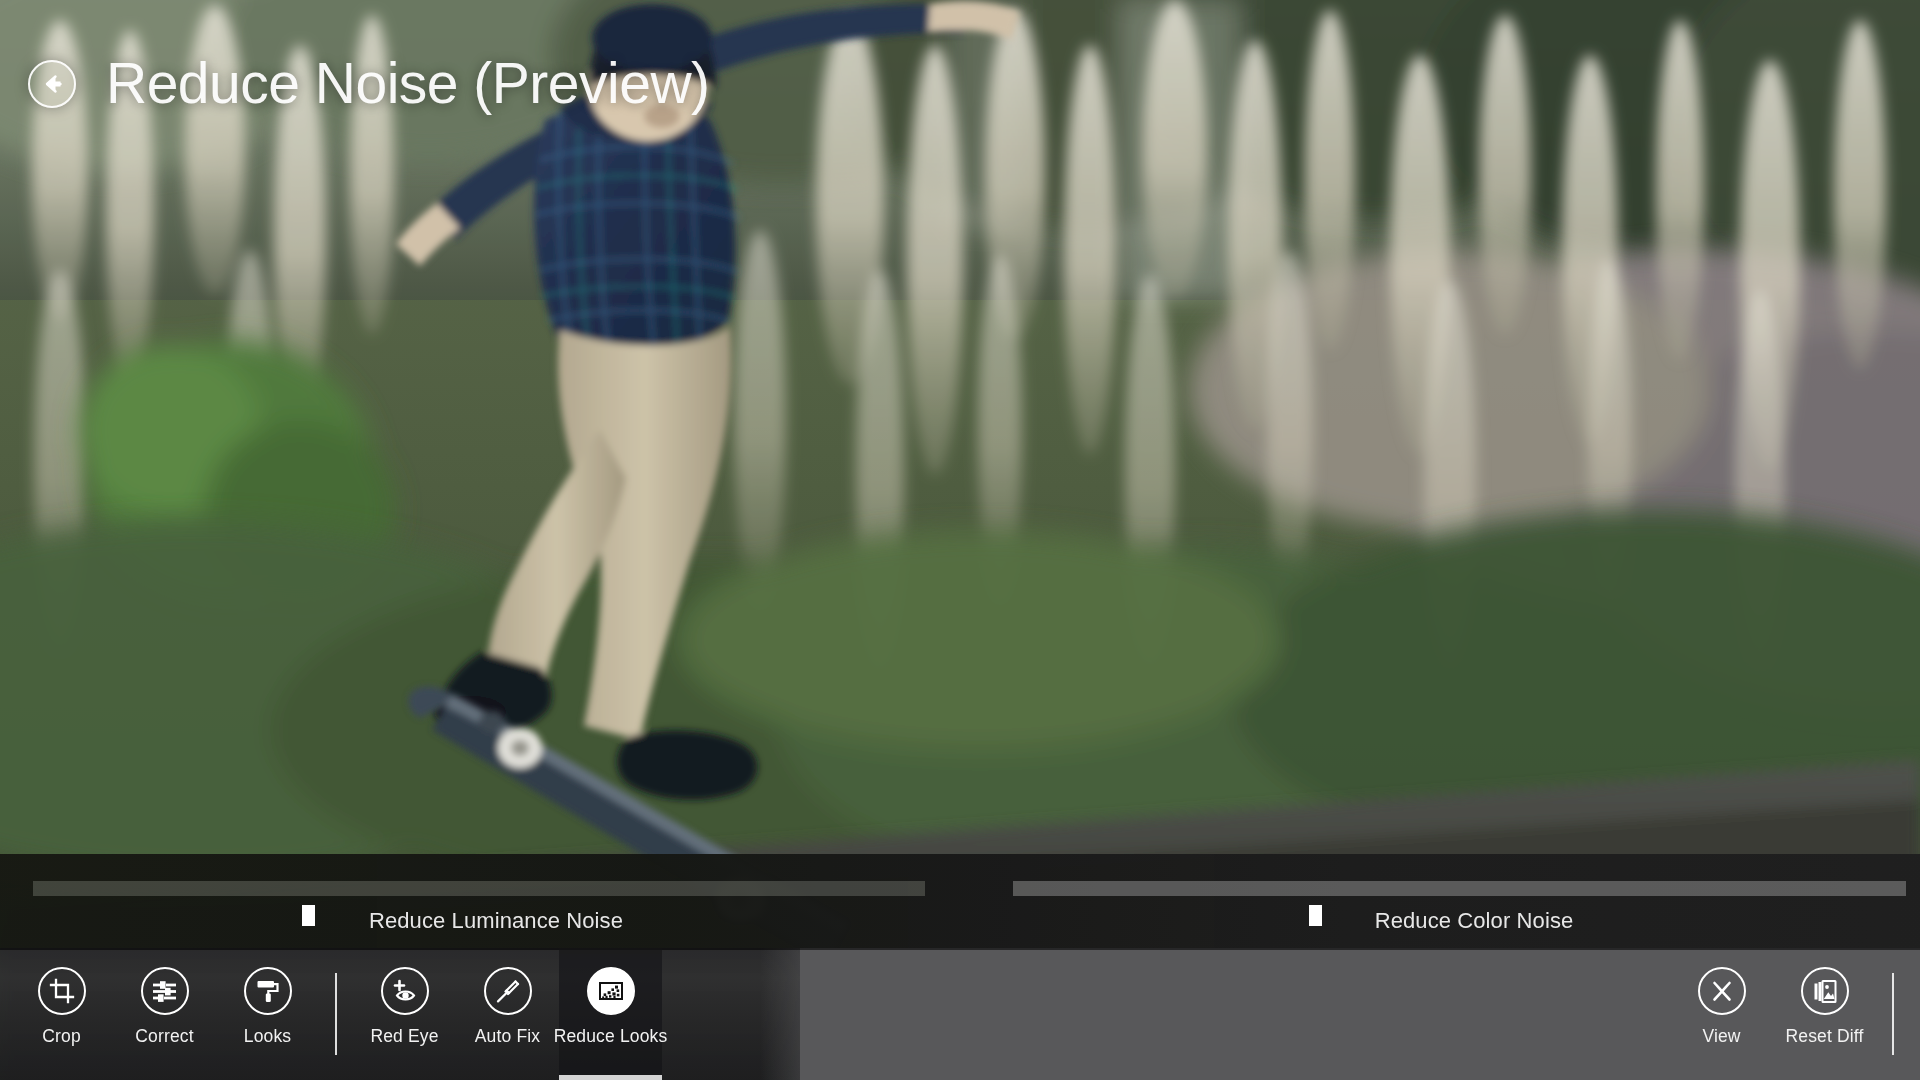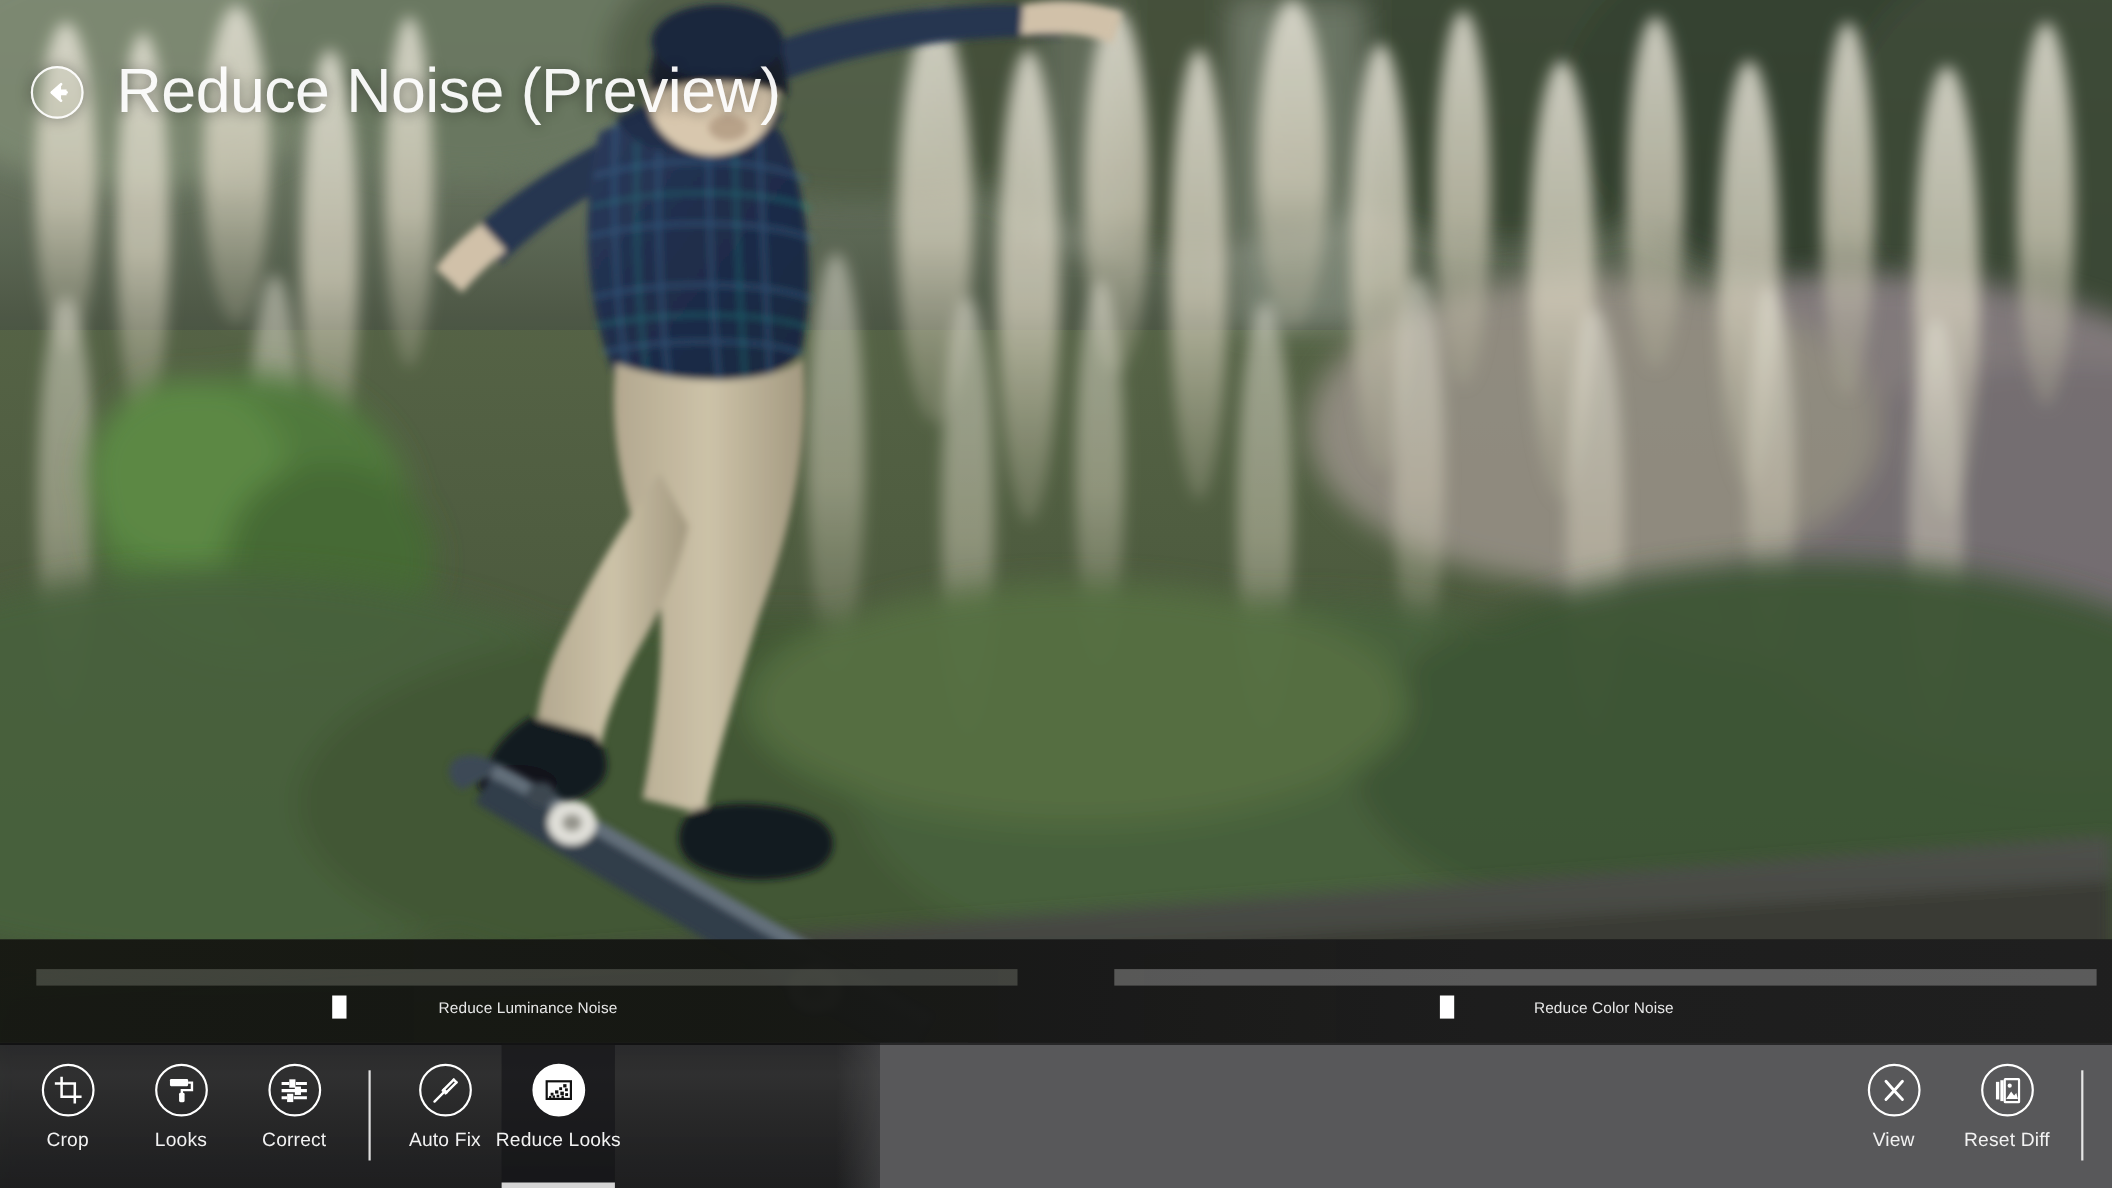--- a/index.html
+++ b/index.html
@@ -113,25 +113,26 @@
     height: 21px;
     background: #ffffff;
     cursor: grab;
   }
   .slider-label {
     position: absolute;
     top: 54px;
     left: 0;
     width: 100%;
     text-align: center;
-    font-size: 14px;
+    font-size: 22px;
     font-weight: 400;
     color: rgba(242,242,242,0.95);
     letter-spacing: 0.1px;
     font-family: "Liberation Sans", sans-serif;
+    padding-left: 16px;
   }
 
   
   .app-bar {
     position: absolute;
     left: 0;
     top: 948px;
     width: 1920px;
     height: 132px;
     z-index: 35;
@@ -492,49 +493,62 @@
               <path d="M7 2 L7 19 L24 19"></path>
               <path d="M2 7 L19 7 L19 24"></path>
             </g>
           </svg>
         </div>
         <div class="cmd-label">Crop</div>
       </div>
 
       <div class="cmd">
         <div class="cmd-ring">
-          <svg width="26" height="26" viewBox="0 0 26 26">
-            <rect x="2.5" y="3" width="16.5" height="6.4" rx="1" fill="#ffffff"></rect>
-            <path d="M19 6.2 L22.5 6.2 L22.5 13 L13.3 13 L13.3 16" fill="none" stroke="#ffffff" stroke-width="2.2"></path>
-            <rect x="10.8" y="15.5" width="5" height="8.5" rx="1.3" fill="#ffffff"></rect>
-          </svg>
-        </div>
-        <div class="cmd-label">Looks</div>
-      </div>
-
-      <div class="cmd">
-        <div class="cmd-ring">
           <svg width="27" height="27" viewBox="0 0 27 27">
             <g stroke="#ffffff" stroke-width="2.8" stroke-linecap="butt">
               <path d="M2 7 L9 7"></path>
                 <path d="M15 7 L25 7"></path>
               <path d="M2 13.5 L25 13.5"></path>
               <path d="M2 20 L7 20"></path>
                 <path d="M13 20 L25 20"></path>
             </g>
             <rect x="9" y="3.2" width="5.6" height="7.6" fill="#ffffff"></rect>
             <rect x="14" y="9.8" width="5.6" height="7.6" fill="#ffffff"></rect>
             <rect x="7" y="16.3" width="5.6" height="7.6" fill="#ffffff"></rect>
           </svg>
         </div>
         <div class="cmd-label">Correct</div>
       </div>
 
+      <div class="cmd">
+        <div class="cmd-ring">
+          <svg width="26" height="26" viewBox="0 0 26 26">
+            <rect x="2.5" y="3" width="16.5" height="6.4" rx="1" fill="#ffffff"></rect>
+            <path d="M19 6.2 L22.5 6.2 L22.5 13 L13.3 13 L13.3 16" fill="none" stroke="#ffffff" stroke-width="2.2"></path>
+            <rect x="10.8" y="15.5" width="5" height="8.5" rx="1.3" fill="#ffffff"></rect>
+          </svg>
+        </div>
+        <div class="cmd-label">Looks</div>
+      </div>
+
       <div class="bar-divider"></div>
 
+      <div class="cmd">
+        <div class="cmd-ring">
+          <svg width="27" height="27" viewBox="0 0 27 27">
+            <g stroke="#ffffff" stroke-width="2.6" stroke-linecap="round">
+              <path d="M8.5 3 L8.5 12"></path>
+                <path d="M4 7.5 L13 7.5"></path>
+            </g>
+            <path d="M6 17.5 C10 12.2 19 12.2 23 17.5 C19 22.8 10 22.8 6 17.5 Z" fill="none" stroke="#ffffff" stroke-width="2.1"></path>
+            <circle cx="14.5" cy="17.5" r="3.2" fill="#ffffff"></circle>
+          </svg>
+        </div>
+        <div class="cmd-label">Red Eye</div>
+      </div>
 
       <div class="cmd">
         <div class="cmd-ring">
           <svg width="27" height="27" viewBox="0 0 27 27">
             <g stroke="#ffffff" stroke-width="2.2" stroke-linecap="round" fill="none">
               <path d="M21.5 3.5 L11.5 13.5"></path>
               <path d="M24 6 L14 16"></path>
               <path d="M21.5 3.5 L24 6"></path>
               <path d="M12.5 12.5 L15 15"></path>
               <path d="M13.7 13.7 L4 23.4"></path>

